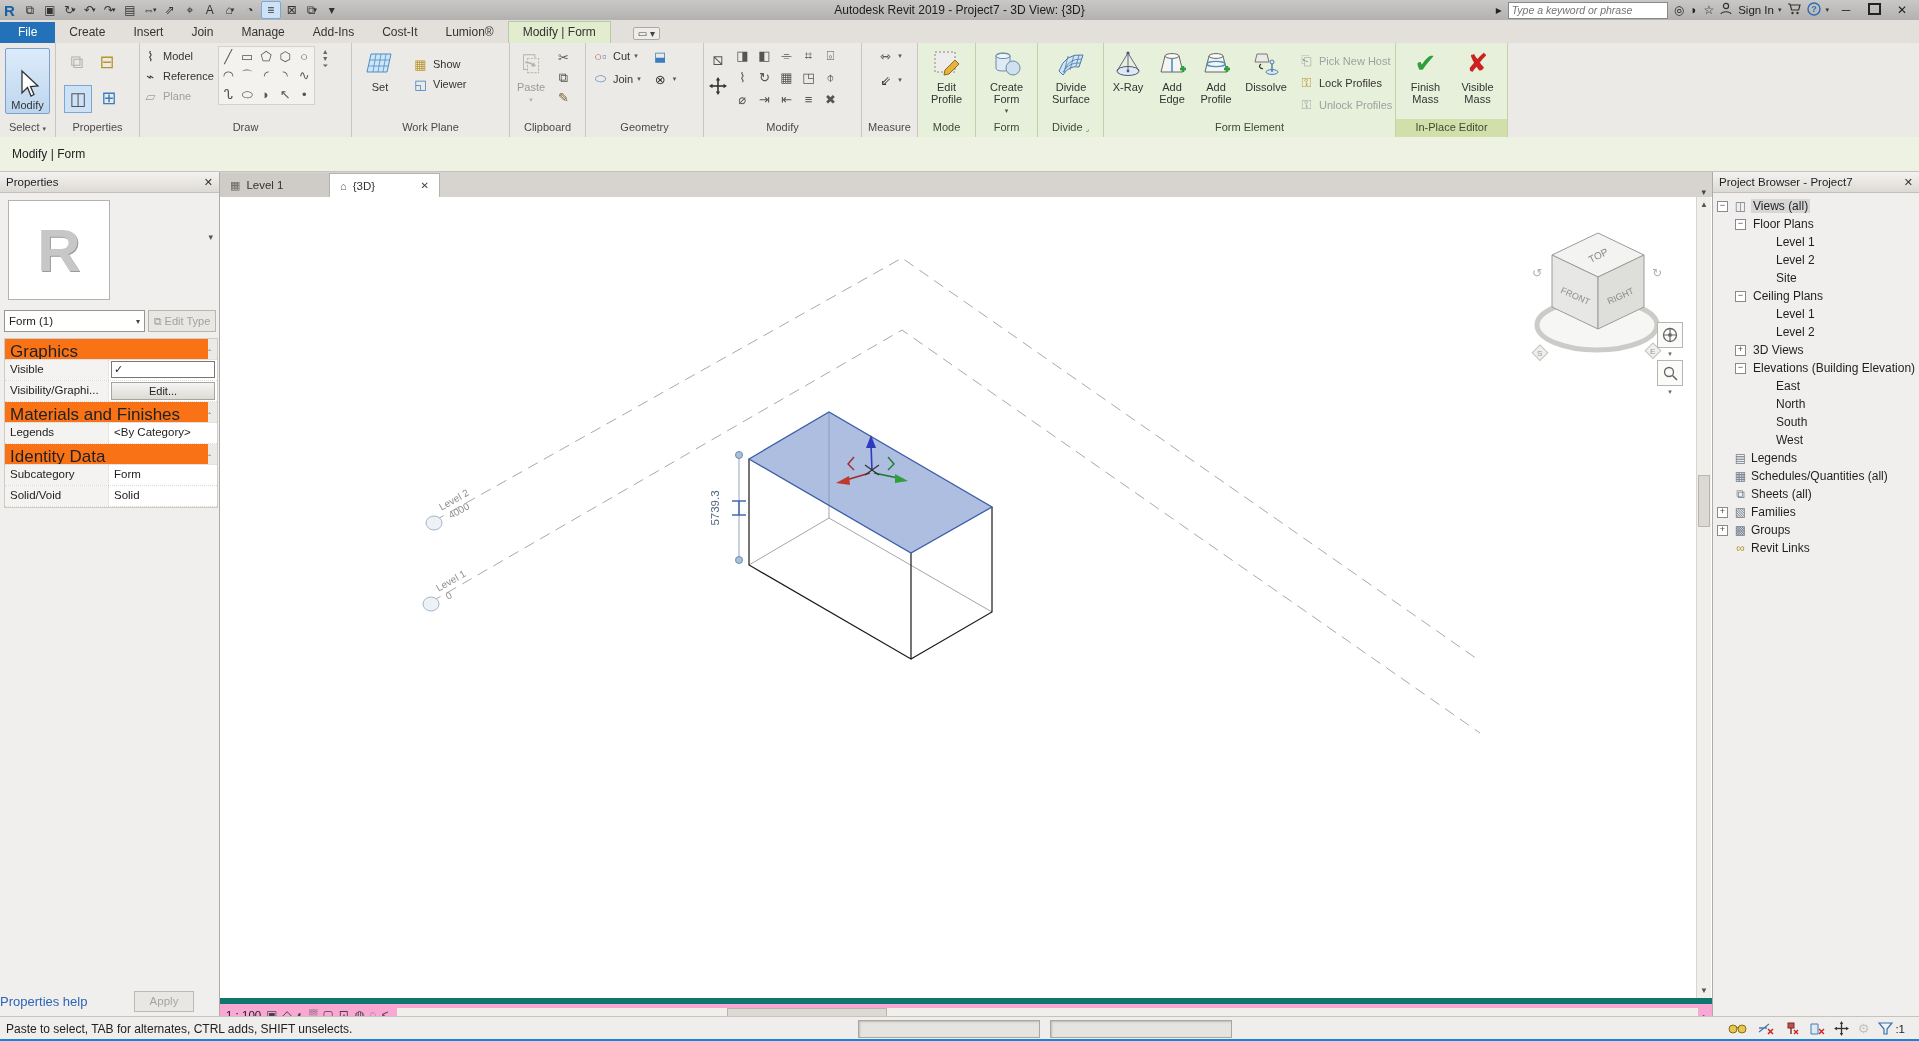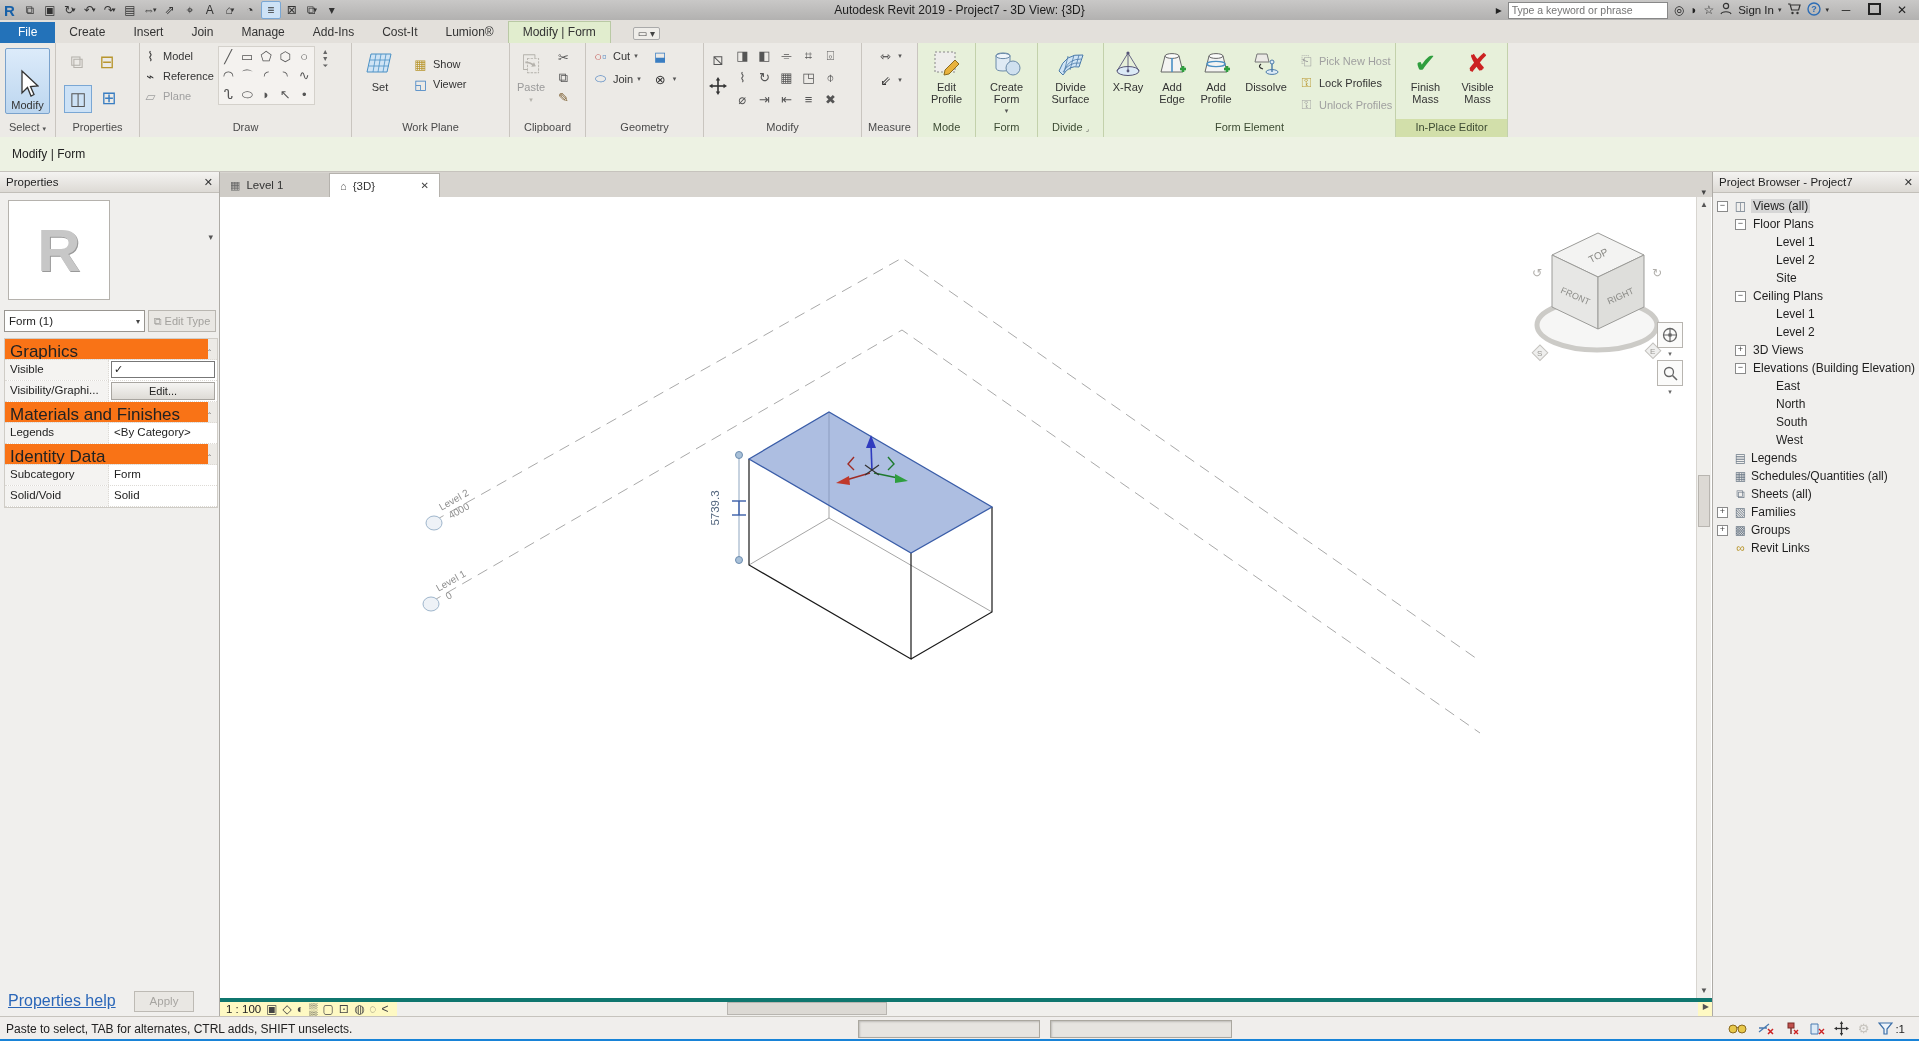--- a/index.html
+++ b/index.html
@@ -6,21 +6,21 @@
   body{width:1919px;height:1041px;position:relative;overflow:hidden;font-family:"Liberation Sans","DejaVu Sans",sans-serif;font-size:12px;color:#222;-webkit-font-smoothing:antialiased}
   
   #titlebar{position:absolute;left:0;top:0;width:1919px;height:20px;background:linear-gradient(#c9c8c7,#b2b1b0);display:flex;align-items:center}
   .qat{display:flex;align-items:center;gap:2px;padding-left:4px}
   .qico{min-width:18px;height:16px;display:flex;align-items:center;justify-content:center;font-size:12px;color:#333;line-height:16px}
   .qico.hl{background:#cde2f6;border:1px solid #7aa7d4;border-radius:2px}
   .qcaret{font-size:7px;color:#333;margin-left:-2px}
   #rlogo{color:#1861a8;font-weight:bold;font-size:15px;margin-right:4px}
   #tb-title{position:absolute;left:0;right:0;text-align:center;font-size:12px;color:#1c1c1c;pointer-events:none}
   #tb-right{margin-left:auto;display:flex;align-items:center;gap:6px;padding-right:6px;z-index:2}
-  #searchbox{width:152px;height:15px;border:1px solid #888;background:#fff;font-size:10.5px;color:#666;padding:0 3px;font-family:inherit}
+  #searchbox{width:152px;height:15px;border:1px solid #888;background:#fff;font-size:10.5px;font-style:italic;color:#666;padding:0 3px;font-family:inherit}
   .tbico{font-size:12px;color:#222}
   .winbtn{width:22px;text-align:center;font-size:12px;color:#222}
   .maxbox{display:inline-block;width:9px;height:8px;border:2px solid #222}
   
   #tabrow{position:absolute;left:0;top:20px;width:1919px;height:23px;background:#e3e0db;display:flex;align-items:flex-end}
   .rtab{padding:3px 14px 4px;font-size:12px;color:#333;white-space:nowrap}
   .rtab.file{background:#2372b9;color:#fff;padding:3px 18px 4px}
   .rtab.contextual{background:#e1edce;border:1px solid #b9c9a4;border-bottom:none}
   #ribtoggle{margin-left:22px;font-size:10px;color:#444;border:1px solid #aaa;border-radius:2px;background:#efede9;padding:0 4px;margin-bottom:3px}
   
@@ -61,40 +61,40 @@
   .prow .pl{width:104px;padding:3px 0 0 5px;background:#f4f3f1;border-right:1px dotted #dddad5;color:#222;white-space:nowrap;overflow:hidden;box-sizing:border-box}
   .prow .pv{flex:1;padding:3px 0 0 5px;background:#fff;color:#222;white-space:nowrap;overflow:hidden;position:relative}
   .prow.section{background:#eceae6}
   .prow.section .pl{width:100%;background:#f97316;border-right:none;font-size:17px}
   .prow.section::after{content:"\2038";color:#666;font-size:9px;padding:2px 6px 0 0}
   .prow.button .pv{padding:0}
   .prow.button .pv span{display:block;margin:1px 2px;text-align:center;border:1px solid #a8a5a0;background:linear-gradient(#f6f5f3,#dedbd6);font-size:11px;padding-top:2px;height:14px}
   .prow.checkbox .pv{padding:0}
   .prow.checkbox .pv span{display:block;margin:1px 2px;height:15px;border:1px solid #777;background:#fff;font-size:11px;padding-left:2px;line-height:15px}
   #propsbottom{position:absolute;left:0;bottom:4px;width:220px;height:22px;display:flex;align-items:center}
-  #propshelp{color:#2a66b8;text-decoration:underline;font-size:16px;margin-left:8px}
+  #propshelp{color:#2a66b8;font-size:13px;margin-left:0}
   #applybtn{margin-left:auto;margin-right:26px;width:58px;height:19px;border:1px solid #bdbab4;background:#e9e7e3;color:#a7a5a1;font-size:11.5px;text-align:center;line-height:19px}
   
   #canvas{position:absolute;left:220px;top:0;width:1492px;height:844px;background:#fff}
   #tabstrip{position:absolute;left:0;top:0;width:1492px;height:25px;background:#d7d4cf;display:flex;align-items:flex-end}
   .vtab{height:24px;display:flex;align-items:center;gap:6px;padding:0 10px;font-size:11.5px;color:#333;background:#cfccc7;border-right:1px solid #b5b2ad;min-width:110px;box-sizing:border-box}
   .vtab.active{background:#fff;border-top:1px solid #b5b2ad}
   .vtab .vticon{font-size:11px;color:#666}
   .vtab .vtclose{margin-left:auto;font-size:10px;color:#444;display:none}
   .vtab.active .vtclose{display:inline}
   #taboverflow{margin-left:auto;font-size:9px;color:#444;padding:0 6px}
   #drawing{position:absolute;left:0;top:25px}
   
   #navbar{position:absolute;left:1436px;top:150px;width:28px;display:flex;flex-direction:column;align-items:center;gap:2px}
   .navbtn{width:24px;height:24px;border:1px solid #b8b5b0;background:#fbfbfa;display:flex;align-items:center;justify-content:center;color:#555;font-size:13px}
   .navcaret{font-size:7px;color:#666}
   #vscroll{position:absolute;right:1px;top:25px;width:14px;height:801px;background:#f0efec;border-left:1px solid #d8d5d0}
   #vscroll .arr{position:absolute;left:0;width:14px;height:15px;text-align:center;font-size:8px;color:#555;line-height:15px}
   #vthumb{position:absolute;left:1px;top:278px;width:12px;height:52px;background:#dcd9d4;border:1px solid #b8b5b0;box-sizing:border-box}
-  #canvasbottom{position:absolute;left:0;top:826px;width:1492px;height:18px;background:#fef9c3;border-top:4px solid #0f766e;display:flex;align-items:flex-start}
+  #canvasbottom{position:absolute;left:0;top:826px;width:1492px;height:18px;background:#f9a8d4;border-top:6px solid #0f766e;display:flex;align-items:flex-end}
   #viewctl{display:flex;align-items:center;gap:5px;padding:0 6px;font-size:11.5px;color:#222}
   .vcico{font-size:12px;color:#444}
   #hscroll{flex:1;position:relative;height:14px;background:#f0efec;margin:0 2px}
   #hthumb{position:absolute;left:330px;top:0;width:160px;height:13px;background:#dcd9d4;border:1px solid #b8b5b0;box-sizing:border-box}
   .harr{font-size:8px;color:#555;padding:0 3px}
   
   #pbrowser{position:absolute;left:1712px;top:0;width:207px;height:844px;background:#f0efed;border-left:1px solid #aeaba6;box-sizing:border-box}
   #tree{padding-top:4px}
   .titem{display:flex;align-items:center;height:18px;font-size:12px;color:#1f1f1f;white-space:nowrap}
   .tglyph{flex:none;width:9px;height:9px;border:1px solid #8a8a8a;background:#fff;font-size:9px;line-height:7px;text-align:center;color:#444;margin-right:5px}
@@ -402,21 +402,21 @@
             </svg>
           </span>
         <span>Create Form</span>
           <span class="caret-icon">▾</span>
       </div>
     </div>
     <div class="plabel">Form</div>
   </div>
 
   <div class="panel green" style="width:66px">
-    <div class="pbody" style="justify-content:center">
+    <div class="pbody" style="justify-content:flex-end">
       <div class="bb" style="width:60px">
         <span class="bicon">
             <svg width="32" height="26" viewBox="0 0 32 26">
               <path d="M4 20 Q10 2 28 4 L24 16 Q14 14 8 24Z" fill="#cfe4f5" stroke="#4a7aa8"></path>
               <path d="M10 18 Q14 8 26 8 M8 21 Q14 11 25 12" fill="none" stroke="#4a7aa8" stroke-width=".8"></path>
               <path d="M13 5 L9 22 M19 4 L15 19 M24 4 L21 15" fill="none" stroke="#4a7aa8" stroke-width=".8"></path>
             </svg>
           </span>
         <span>Divide Surface</span>
       </div>

